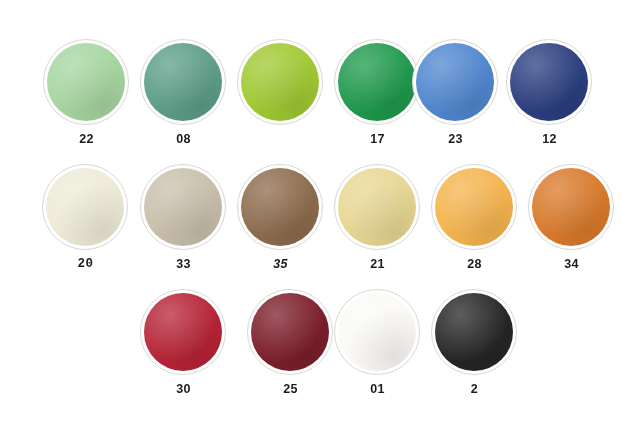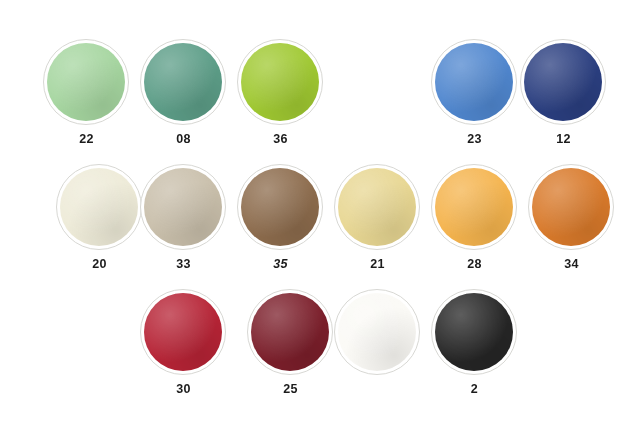--- a/index.html
+++ b/index.html
@@ -128,41 +128,48 @@
             </div>
           </div>
           <div class="swatch-label">08</div>
         </div>
         <div class="swatch-cell" style="left: 211px;">
           <div class="swatch-ring">
             <div class="swatch-disc" style="background-color: rgb(160, 201, 50);">
               <div class="swatch-sheen"></div>
             </div>
           </div>
-          <div class="swatch-label">36</div>
-        </div>
-        <div class="swatch-cell" style="left: 405px;">
+        </div>
+        <div class="swatch-cell" style="left: 308px;">
+          <div class="swatch-ring">
+            <div class="swatch-disc" style="background-color: rgb(31, 154, 77);">
+              <div class="swatch-sheen"></div>
+            </div>
+          </div>
+          <div class="swatch-label">17</div>
+        </div>
+        <div class="swatch-cell" style="left: 386px;">
           <div class="swatch-ring">
             <div class="swatch-disc" style="background-color: rgb(80, 135, 207);">
               <div class="swatch-sheen"></div>
             </div>
           </div>
           <div class="swatch-label">23</div>
         </div>
-        <div class="swatch-cell" style="left: 494px;">
+        <div class="swatch-cell" style="left: 480px;">
           <div class="swatch-ring">
             <div class="swatch-disc" style="background-color: rgb(43, 63, 128);">
               <div class="swatch-sheen"></div>
             </div>
           </div>
           <div class="swatch-label">12</div>
         </div>
       </div>
       <div class="swatch-row">
-        <div class="swatch-cell" style="left: 30px;">
+        <div class="swatch-cell" style="left: 16px; font-family: Liberation Mono, monospace;">
           <div class="swatch-ring">
             <div class="swatch-disc" style="background-color: rgb(238, 235, 216);">
               <div class="swatch-sheen"></div>
             </div>
           </div>
           <div class="swatch-label">20</div>
         </div>
         <div class="swatch-cell" style="left: 114px;">
           <div class="swatch-ring">
             <div class="swatch-disc" style="background-color: rgb(201, 191, 171);">
@@ -220,20 +227,21 @@
             </div>
           </div>
           <div class="swatch-label">25</div>
         </div>
         <div class="swatch-cell" style="left: 308px;">
           <div class="swatch-ring">
             <div class="swatch-disc" style="background-color: rgb(251, 250, 246);">
               <div class="swatch-sheen"></div>
             </div>
           </div>
+          <div class="swatch-label">01</div>
         </div>
         <div class="swatch-cell" style="left: 405px;">
           <div class="swatch-ring">
             <div class="swatch-disc" style="background-color: rgb(38, 38, 38);">
               <div class="swatch-sheen"></div>
             </div>
           </div>
           <div class="swatch-label">2</div>
         </div>
       </div>

